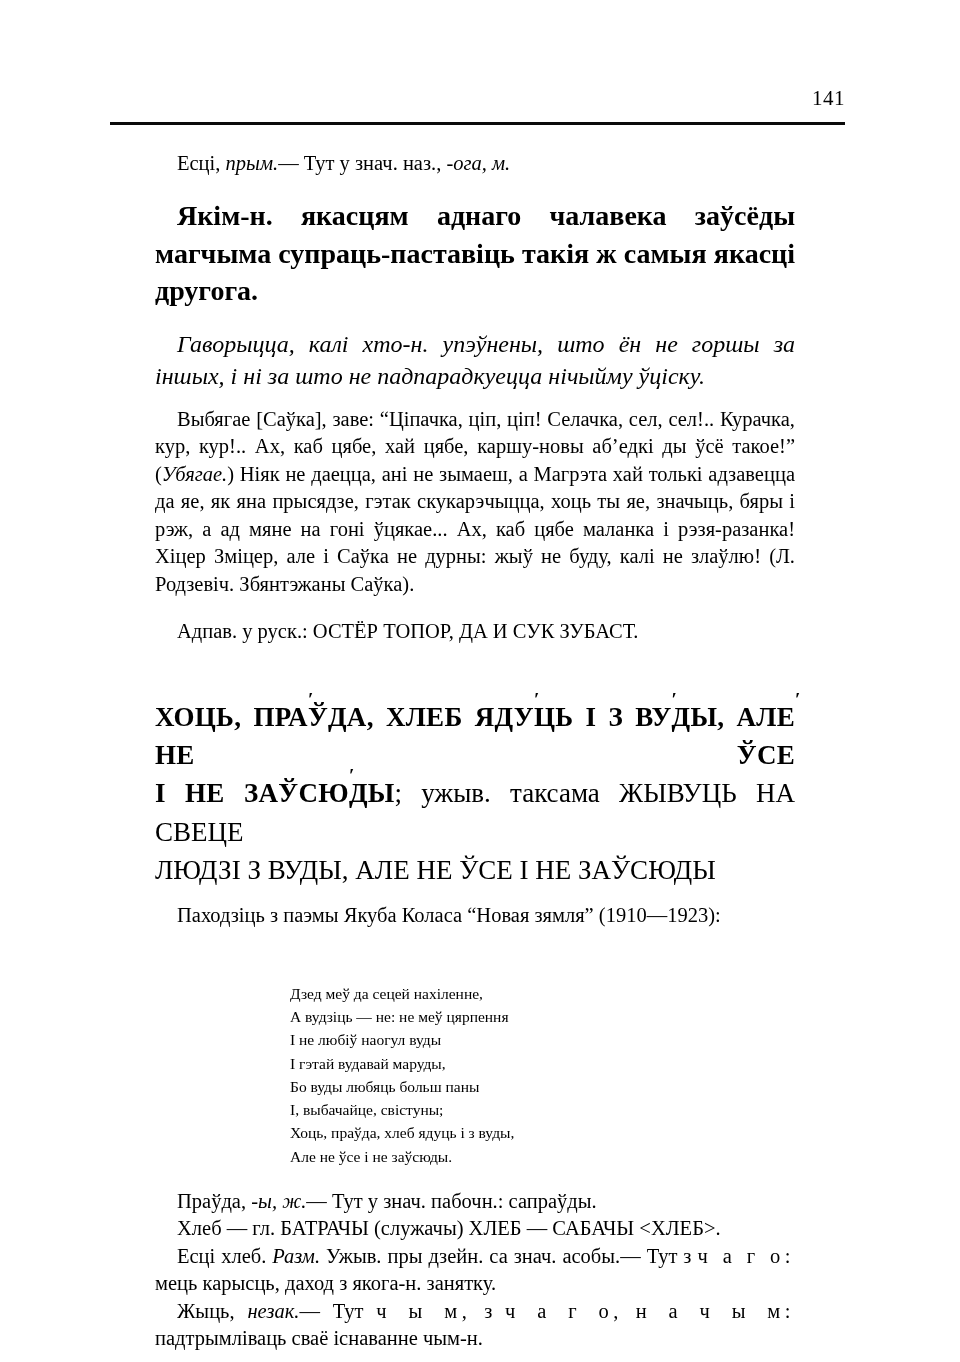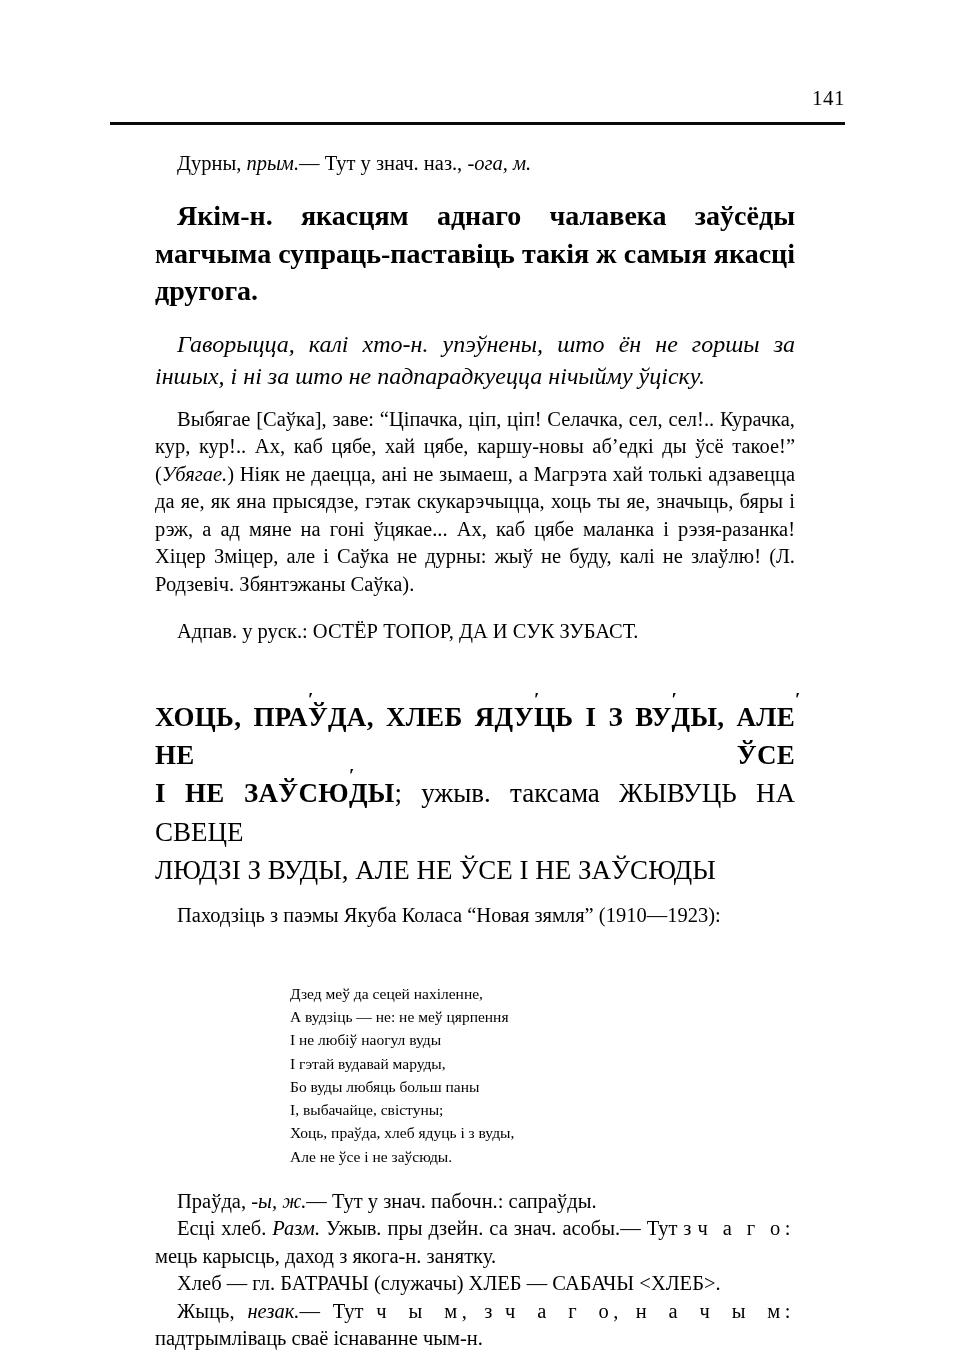--- a/index.html
+++ b/index.html
@@ -147,21 +147,21 @@
 
 <div class="page">
 
   <div class="folio-row">
     <span class="folio">141</span>
   </div>
   <div class="head-rule"></div>
 
   <div class="col">
 
-    <p class="indent"><span>Дурны,</span> <span class="ital">прым.</span><span>— Тут у знач. наз., </span><span class="ital">-ога, м.</span></p>
+    <p class="indent"><span>Есці,</span> <span class="ital">прым.</span><span>— Тут у знач. наз., </span><span class="ital">-ога, м.</span></p>
 
     <div class="gap-md"></div>
 
     <p class="bold-sense">Якім-н. якасцям аднаго чалавека заўсёды магчыма супраць-паставіць такія ж самыя якасці другога.</p>
 
     <div class="gap-md"></div>
 
     <p class="note">Гаворыцца, калі хто-н. упэўнены, што ён не горшы за іншых, і ні за што не падпарадкуецца нічыйму ўціску.</p>
 
     <div class="gap-sm"></div>
@@ -194,20 +194,20 @@
       <div>Бо вуды любяць больш паны</div>
       <div>І, выбачайце, свістуны;</div>
       <div>Хоць, праўда, хлеб ядуць і з вуды,</div>
       <div>Але не ўсе і не заўсюды.</div>
     </div>
 
     <div class="gap-md"></div>
 
     <p class="indent"><span>Праўда,</span> <span class="ital">-ы,</span> <span class="ital">ж.</span><span>— Тут у знач. пабочн.: сапраўды.</span></p>
 
+    <p class="indent"><span>Хлеб</span> <span>— гл. БАТРАЧЫ (служачы) ХЛЕБ — САБАЧЫ &lt;ХЛЕБ&gt;.</span></p>
+
     <p class="indent"><span>Есці хлеб.</span> <span class="ital">Разм.</span> <span>Ужыв. пры дзейн. са знач. асобы.— Тут з</span> <span class="sp">ч а г о:</span> <span>мець карысць, даход з якога-н. занятку.</span></p>
-
-    <p class="indent"><span>Хлеб</span> <span>— гл. БАТРАЧЫ (служачы) ХЛЕБ — САБАЧЫ &lt;ХЛЕБ&gt;.</span></p>
 
     <p class="indent"><span>Жыць,</span> <span class="ital">незак.</span><span>— Тут</span> <span class="sp">ч ы м,</span> <span>з</span> <span class="sp">ч а г о,</span> <span class="sp">н а   ч ы м:</span> <span>падтрымліваць сваё існаванне чым-н.</span></p>
 
   </div>
 </div>
 
 </body></html>

